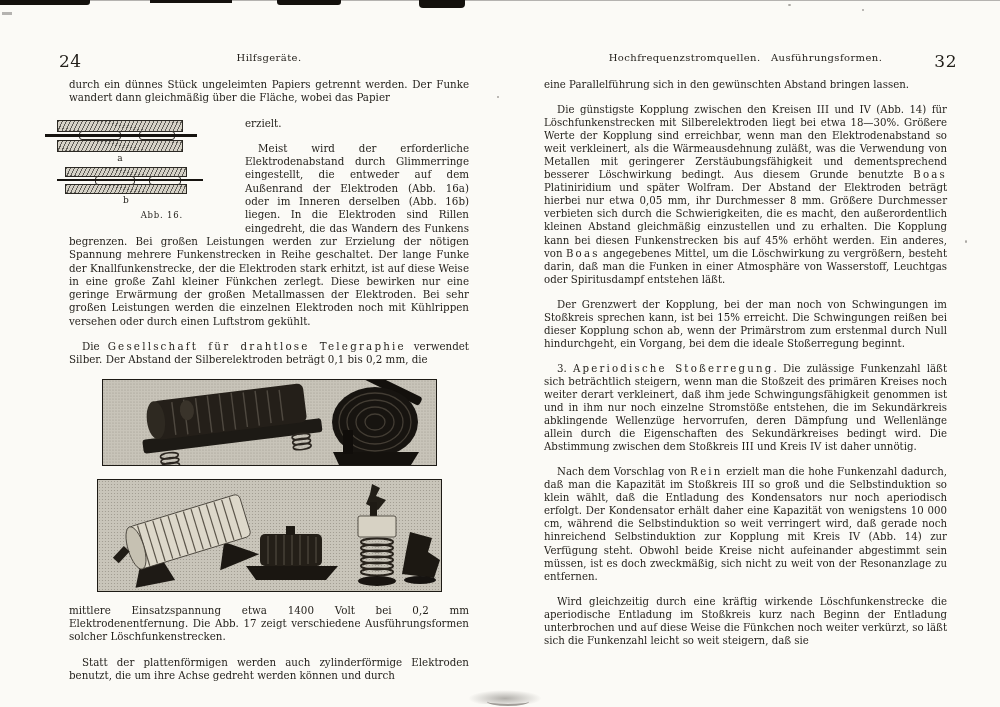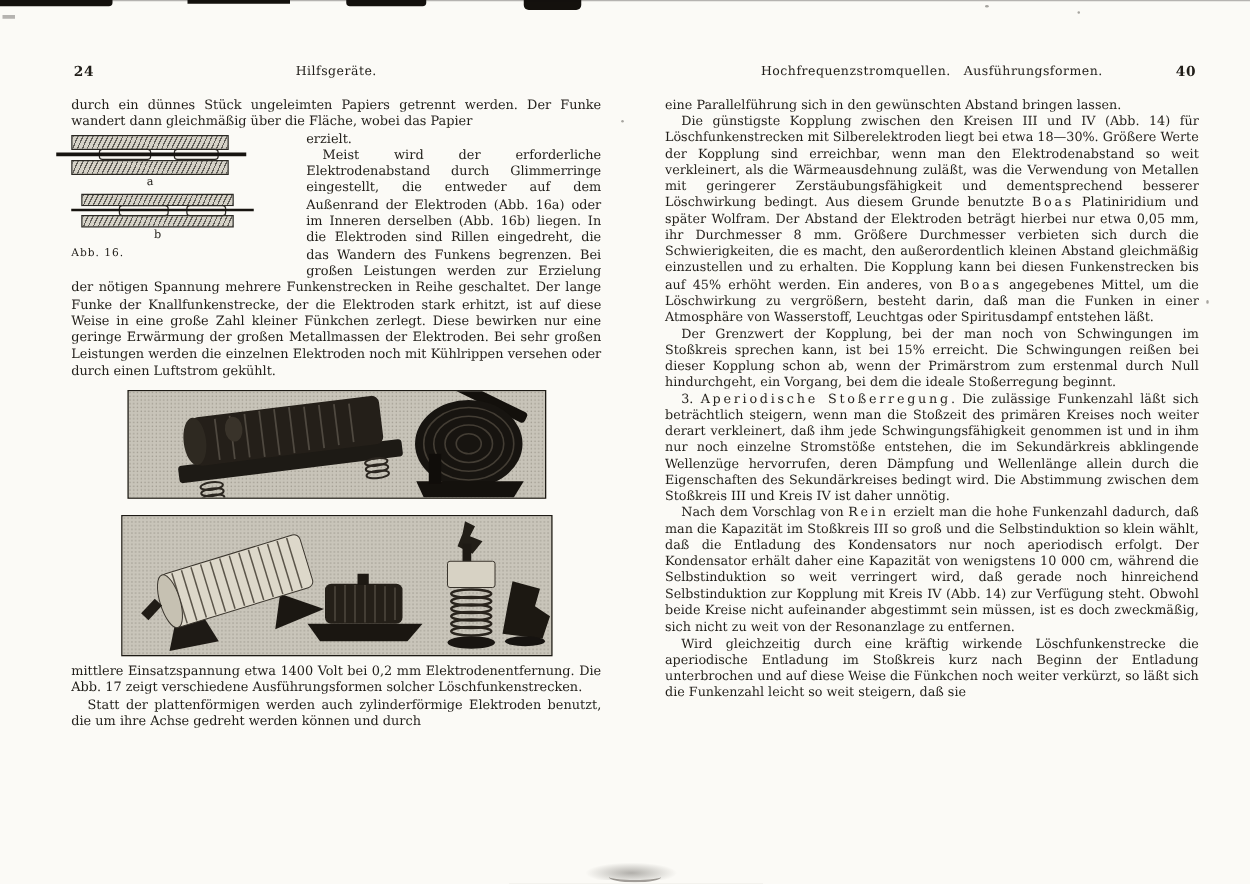--- a/index.html
+++ b/index.html
@@ -7,39 +7,39 @@
     position:relative;width:1000px;height:707px;overflow:hidden;
     background:#fbfaf6;color:#211e19;
     font-family:"DejaVu Serif","Liberation Serif",serif;
   }
   
   .page{position:absolute;top:52px;}
   .page-left{left:57px;width:424px;}
   .page-right{left:532px;width:427px;}
   .pagehead{position:relative;height:14px;margin-bottom:12px;font-size:10px;}
   .pagehead .title{display:block;text-align:center;letter-spacing:.4px;}
-  .pagehead .pn{position:absolute;top:-1px;font-size:11px;font-weight:700;letter-spacing:.5px;}
+  .pagehead .pn{position:absolute;top:-1px;font-size:17px;font-weight:400;letter-spacing:.5px;}
   .page-left .pn{left:2px;}
   .page-right .pn{right:2px;}
   .body{font-size:10.3px;line-height:13.3px;text-align:justify;}
   .page-right .body{font-size:10.2px;line-height:13.05px;}
-  p{margin:0;}
+  p{margin:12px;}
   p.ind{text-indent:13px;}
   .sp{letter-spacing:2.2px;}
   
   .fig16{float:left;width:176px;margin:3px 12px 2px 0;}
   .bar{position:relative;}
   .bar .plate{height:10px;background:
       repeating-linear-gradient(115deg, rgba(42,39,33,.75) 0 1px, rgba(212,208,197,.95) 1px 3.6px);
       border:1px solid #2b2823;}
   .bar .mid{position:relative;height:8px;background:#fbfaf6;}
   .bar .wire{position:absolute;top:2.5px;height:2.6px;background:#16130f;z-index:3;}
   .slot{position:absolute;top:-1px;height:7px;background:#f8f6f0;border:1px solid #2b2823;border-radius:3px;z-index:2;}
   .figlabel{font-size:9px;text-align:center;line-height:11px;margin:1px 0 3px;}
-  .figcap16{font-size:8.5px;text-align:left;letter-spacing:.8px;margin-top:2px;}
+  .figcap16{font-size:8.5px;text-align:right;letter-spacing:.8px;margin-top:2px;}
   
   .fig17{clear:both;width:345px;margin:8px auto 6px;text-align:center;}
   .photo{border:1px solid #1d1a15;background:#c7c3b8;display:block;}
   .photo.p1{width:333px;height:85px;margin:0 auto;}
   .photo.p2{width:343px;height:111px;margin:13px auto 0;}
   .photo svg{display:block;width:100%;height:100%;}
   .figcap17{font-size:7.6px;letter-spacing:.2px;margin-top:8px;text-align:center;white-space:nowrap;}
   
   .art{position:absolute;background:#14110d;}
   .art.faint{background:rgba(20,17,13,.3);}
@@ -97,20 +97,21 @@
             </div>
             <div class="plate" style="height:8px;"></div>
           </div>
           <div class="figlabel" style="width:122px;margin-left:8px;">b</div>
           <div class="figcap16" style="width:126px;">Abb. 16.</div>
         </div>
         <p><span>erzielt.</span></p>
         <p class="ind"><span>Meist wird der erforderliche Elektrodenabstand durch Glimmerringe eingestellt, die entweder auf dem Außenrand der Elektroden (Abb. 16a) oder im Inneren derselben (Abb. 16b) liegen. In die Elektroden sind Rillen eingedreht, die das Wandern des Funkens begrenzen. Bei großen Leistungen werden zur Erzielung der nötigen Spannung mehrere Funkenstrecken in Reihe geschaltet. Der lange Funke der Knallfunkenstrecke, der die Elektroden stark erhitzt, ist auf diese Weise in eine große Zahl kleiner Fünkchen zerlegt. Diese bewirken nur eine geringe Erwärmung der großen Metallmassen der Elektroden. Bei sehr großen Leistungen werden die einzelnen Elektroden noch mit Kühlrippen versehen oder durch einen Luftstrom gekühlt.</span></p>
       </div>
 
+      <p class="ind"><span>Die </span><span class="sp">Gesellschaft für drahtlose Telegraphie</span><span> verwendet Silber. Der Abstand der Silberelektroden beträgt 0,1 bis 0,2 mm, die</span></p>
 
       <div class="fig17">
         <div class="photo p1">
           <svg viewBox="0 0 333 85" preserveAspectRatio="none">
             <defs>
               <pattern id="ht1" width="3" height="3" patternUnits="userSpaceOnUse">
                 <rect width="3" height="3" fill="#c8c4b9"></rect>
                 <circle cx="1" cy="1" r="0.6" fill="#9d988c"></circle>
               </pattern>
             </defs>
@@ -229,21 +230,21 @@
       </div>
 
       <p><span>mittlere Einsatzspannung etwa 1400 Volt bei 0,2 mm Elektrodenentfernung. Die Abb. 17 zeigt verschiedene Ausführungsformen solcher Löschfunkenstrecken.</span></p>
       <p class="ind"><span>Statt der plattenförmigen werden auch zylinderförmige Elektroden benutzt, die um ihre Achse gedreht werden können und durch</span></p>
     </div>
   </div>
 
   <div class="page page-right">
     <div class="pagehead">
       <span class="title">Hochfrequenzstromquellen. Ausführungsformen.</span>
-      <span class="pn">40</span>
+      <span class="pn">32</span>
     </div>
     <div class="body">
       <p><span>eine Parallelführung sich in den gewünschten Abstand bringen lassen.</span></p>
       <p class="ind"><span>Die günstigste Kopplung zwischen den Kreisen III und IV (Abb. 14) für Löschfunkenstrecken mit Silberelektroden liegt bei etwa 18—30%. Größere Werte der Kopplung sind erreichbar, wenn man den Elektrodenabstand so weit verkleinert, als die Wärmeausdehnung zuläßt, was die Verwendung von Metallen mit geringerer Zerstäubungsfähigkeit und dementsprechend besserer Löschwirkung bedingt. Aus diesem Grunde benutzte </span><span class="sp">Boas</span><span> Platiniridium und später Wolfram. Der Abstand der Elektroden beträgt hierbei nur etwa 0,05 mm, ihr Durchmesser 8 mm. Größere Durchmesser verbieten sich durch die Schwierigkeiten, die es macht, den außerordentlich kleinen Abstand gleichmäßig einzustellen und zu erhalten. Die Kopplung kann bei diesen Funkenstrecken bis auf 45% erhöht werden. Ein anderes, von </span><span class="sp">Boas</span><span> angegebenes Mittel, um die Löschwirkung zu vergrößern, besteht darin, daß man die Funken in einer Atmosphäre von Wasserstoff, Leuchtgas oder Spiritusdampf entstehen läßt.</span></p>
       <p class="ind"><span>Der Grenzwert der Kopplung, bei der man noch von Schwingungen im Stoßkreis sprechen kann, ist bei 15% erreicht. Die Schwingungen reißen bei dieser Kopplung schon ab, wenn der Primärstrom zum erstenmal durch Null hindurchgeht, ein Vorgang, bei dem die ideale Stoßerregung beginnt.</span></p>
       <p class="ind"><span>3. </span><span class="sp">Aperiodische Stoßerregung</span><span>. Die zulässige Funkenzahl läßt sich beträchtlich steigern, wenn man die Stoßzeit des primären Kreises noch weiter derart verkleinert, daß ihm jede Schwingungsfähigkeit genommen ist und in ihm nur noch einzelne Stromstöße entstehen, die im Sekundärkreis abklingende Wellenzüge hervorrufen, deren Dämpfung und Wellenlänge allein durch die Eigenschaften des Sekundärkreises bedingt wird. Die Abstimmung zwischen dem Stoßkreis III und Kreis IV ist daher unnötig.</span></p>
       <p class="ind"><span>Nach dem Vorschlag von </span><span class="sp">Rein</span><span> erzielt man die hohe Funkenzahl dadurch, daß man die Kapazität im Stoßkreis III so groß und die Selbstinduktion so klein wählt, daß die Entladung des Kondensators nur noch aperiodisch erfolgt. Der Kondensator erhält daher eine Kapazität von wenigstens 10 000 cm, während die Selbstinduktion so weit verringert wird, daß gerade noch hinreichend Selbstinduktion zur Kopplung mit Kreis IV (Abb. 14) zur Verfügung steht. Obwohl beide Kreise nicht aufeinander abgestimmt sein müssen, ist es doch zweckmäßig, sich nicht zu weit von der Resonanzlage zu entfernen.</span></p>
       <p class="ind"><span>Wird gleichzeitig durch eine kräftig wirkende Löschfunkenstrecke die aperiodische Entladung im Stoßkreis kurz nach Beginn der Entladung unterbrochen und auf diese Weise die Fünkchen noch weiter verkürzt, so läßt sich die Funkenzahl leicht so weit steigern, daß sie</span></p>
     </div>
   </div>

